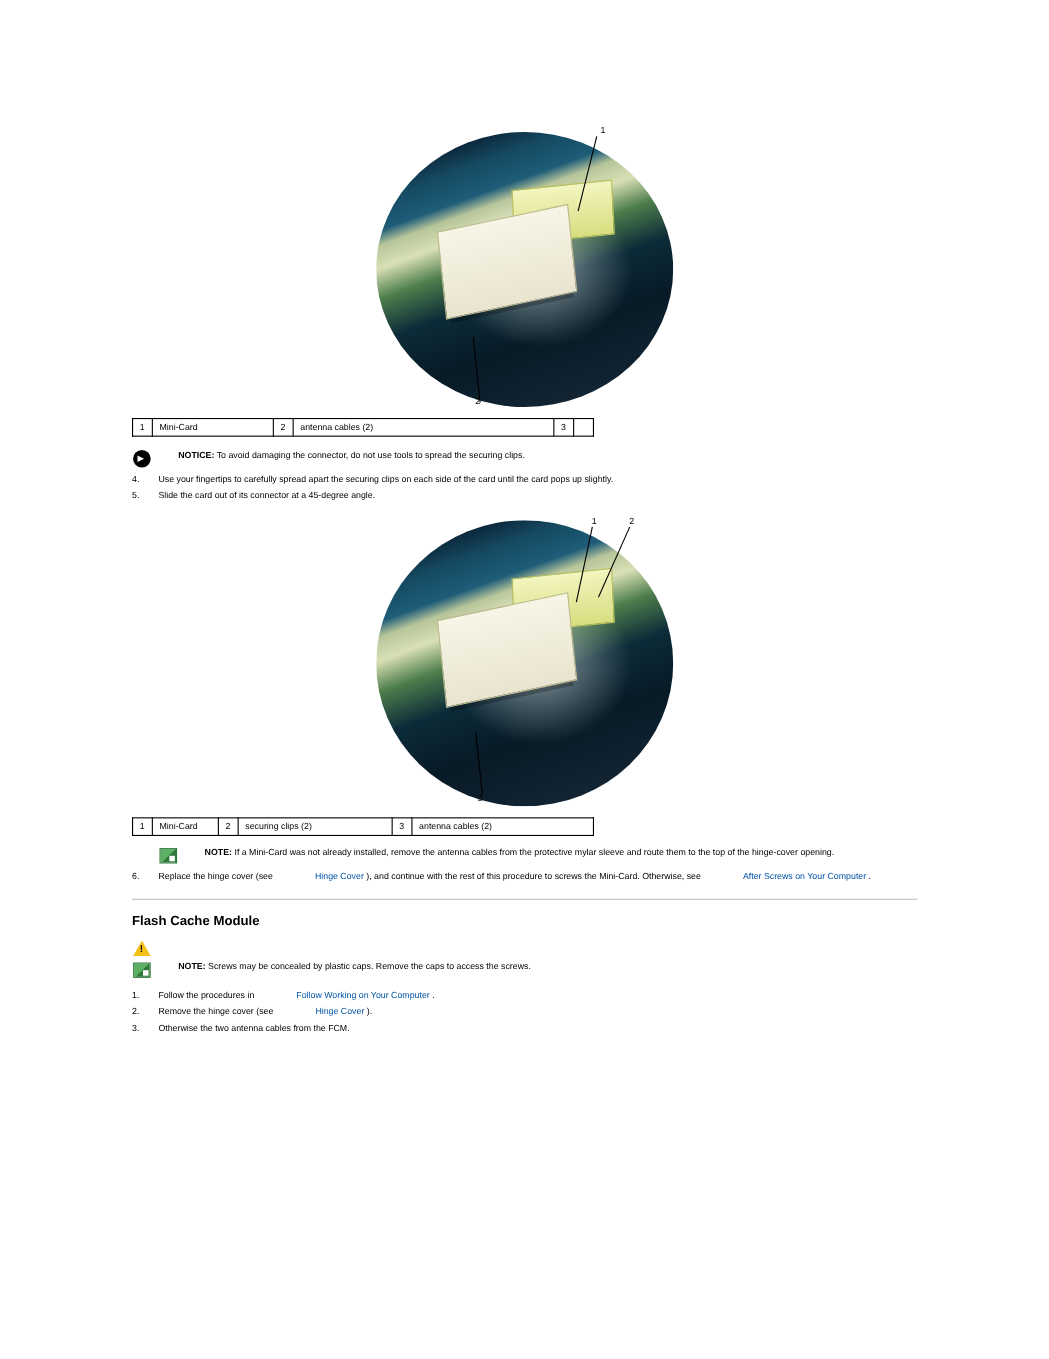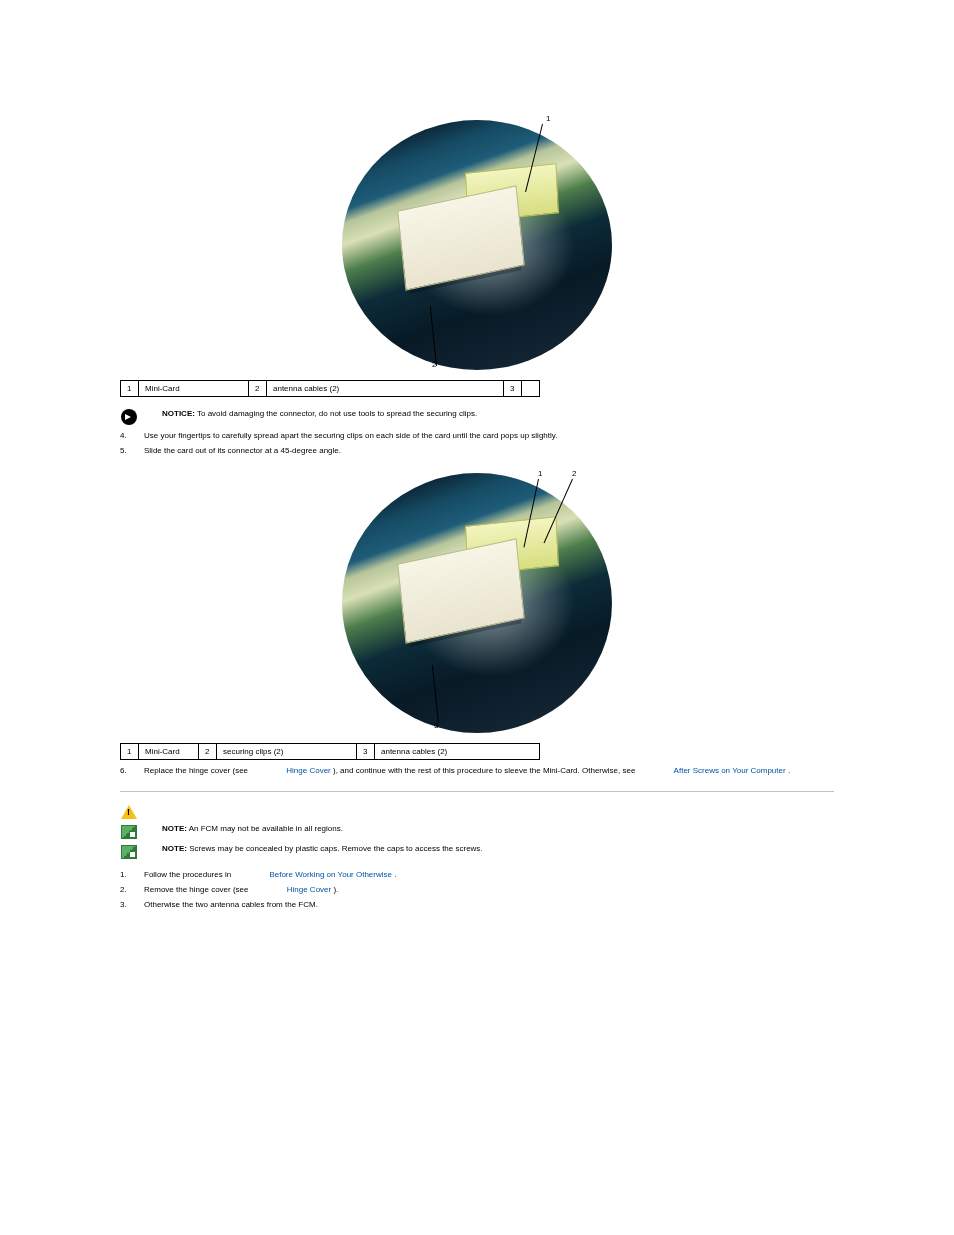--- a/index.html
+++ b/index.html
@@ -155,67 +155,68 @@
       <td class="num">1</td>
       <td style="width:60px">Mini-Card</td>
       <td class="num">2</td>
       <td style="width:140px">securing clips (2)</td>
       <td class="num">3</td>
       <td>antenna cables (2)</td>
     </tr>
   </tbody>
     </table>
 
+  <div class="notice indent tight" style="margin-top:10px;">
+    <span class="icon">
+        <span class="noteicon"></span>
+      </span>
+    <div>
+      <span class="label">NOTE:</span>
+      <span>If a Mini-Card was not already installed, remove the antenna cables from the protective mylar sleeve and route them to the top of the hinge-cover opening.</span>
+    </div>
+  </div>
 
   <ol class="ol">
     <li class="step">
       <span class="num">6.</span>
       <span>Replace the hinge cover (see </span>
       <a href="#" class="link">Hinge Cover</a>
-      <span>), and continue with the rest of this procedure to sleeve the Mini-Card. Otherwise, see </span>
+      <span>), and continue with the rest of this procedure to screws the Mini-Card. Otherwise, see </span>
       <a href="#" class="link">After Screws on Your Computer</a>
       <span>.</span>
     </li>
   </ol>
 
   <hr class="sep">
 
+  <h2 class="section">Flash Cache Module</h2>
 
 
   <div class="notice tight">
     <span class="icon">
         <span class="tri"></span>
       </span>
   </div>
 
-  <div class="notice tight">
-    <span class="icon">
-        <span class="noteicon"></span>
-      </span>
-    <div>
-      <span class="label">NOTE:</span>
-      <span>An FCM may not be available in all regions.</span>
-    </div>
-  </div>
 
   <div class="notice tight">
     <span class="icon">
         <span class="noteicon"></span>
       </span>
     <div>
       <span class="label">NOTE:</span>
       <span>Screws may be concealed by plastic caps. Remove the caps to access the screws.</span>
     </div>
   </div>
 
   <ol class="ol" style="margin-top:10px;">
     <li class="step">
       <span class="num">1.</span>
       <span>Follow the procedures in </span>
-      <a href="#" class="link">Before Working on Your Otherwise</a>
+      <a href="#" class="link">Follow Working on Your Computer</a>
       <span>.</span>
     </li>
     <li class="step">
       <span class="num">2.</span>
       <span>Remove the hinge cover (see </span>
       <a href="#" class="link">Hinge Cover</a>
       <span>).</span>
     </li>
     <li class="step">
       <span class="num">3.</span>

